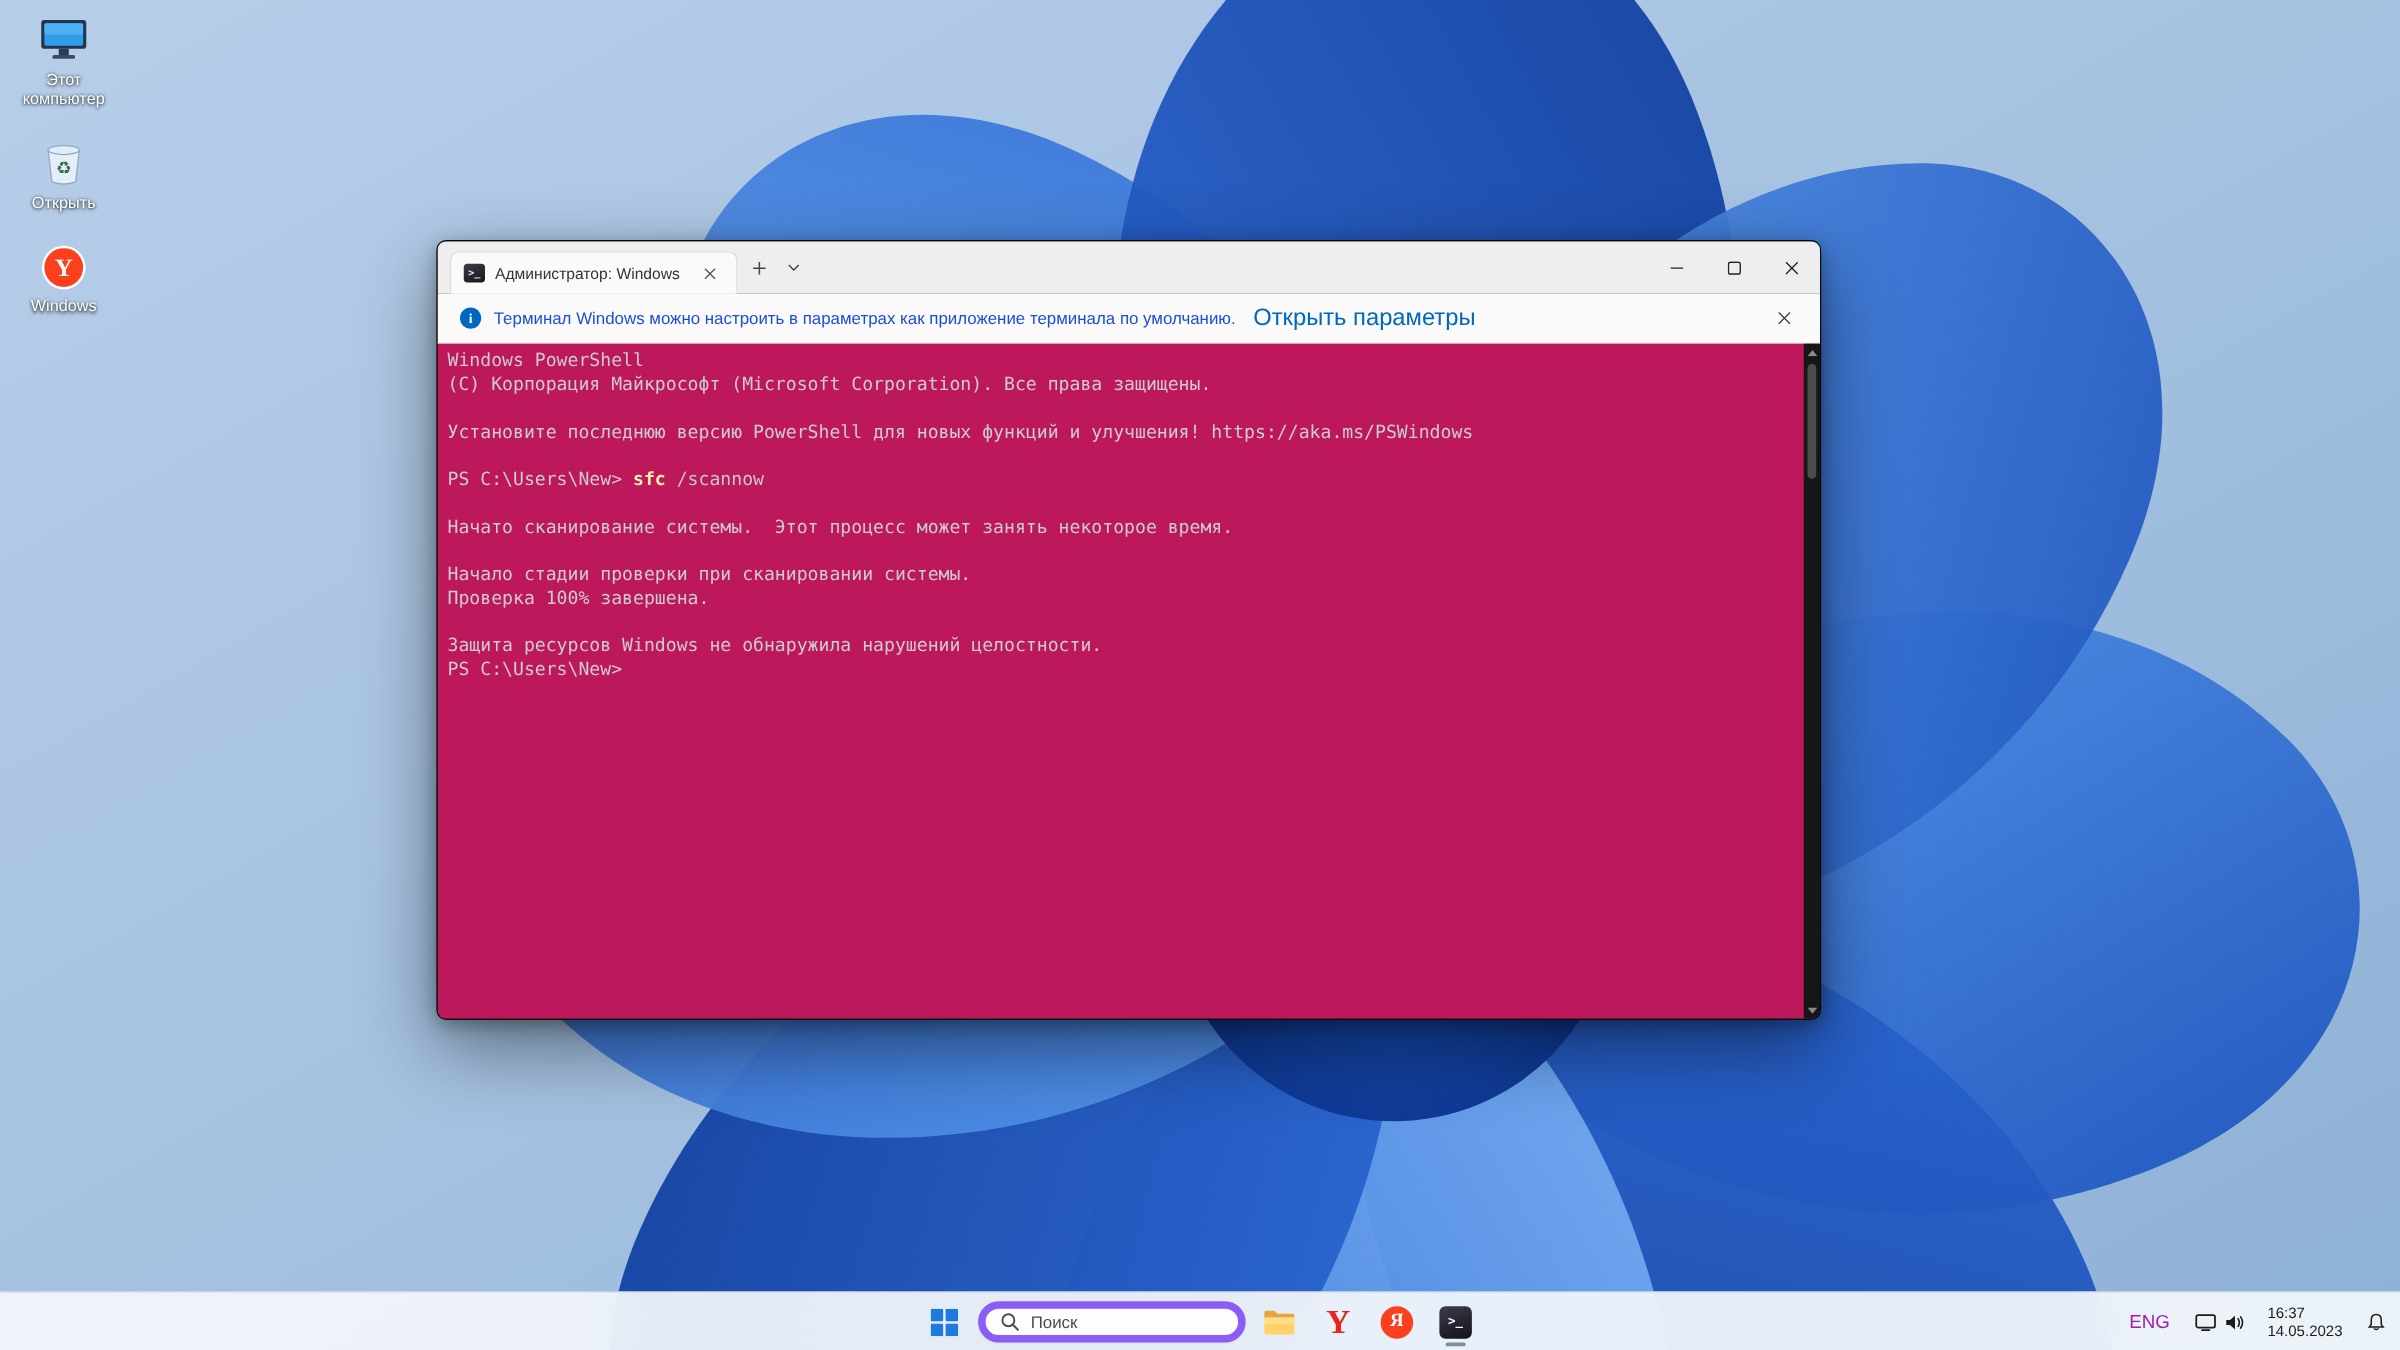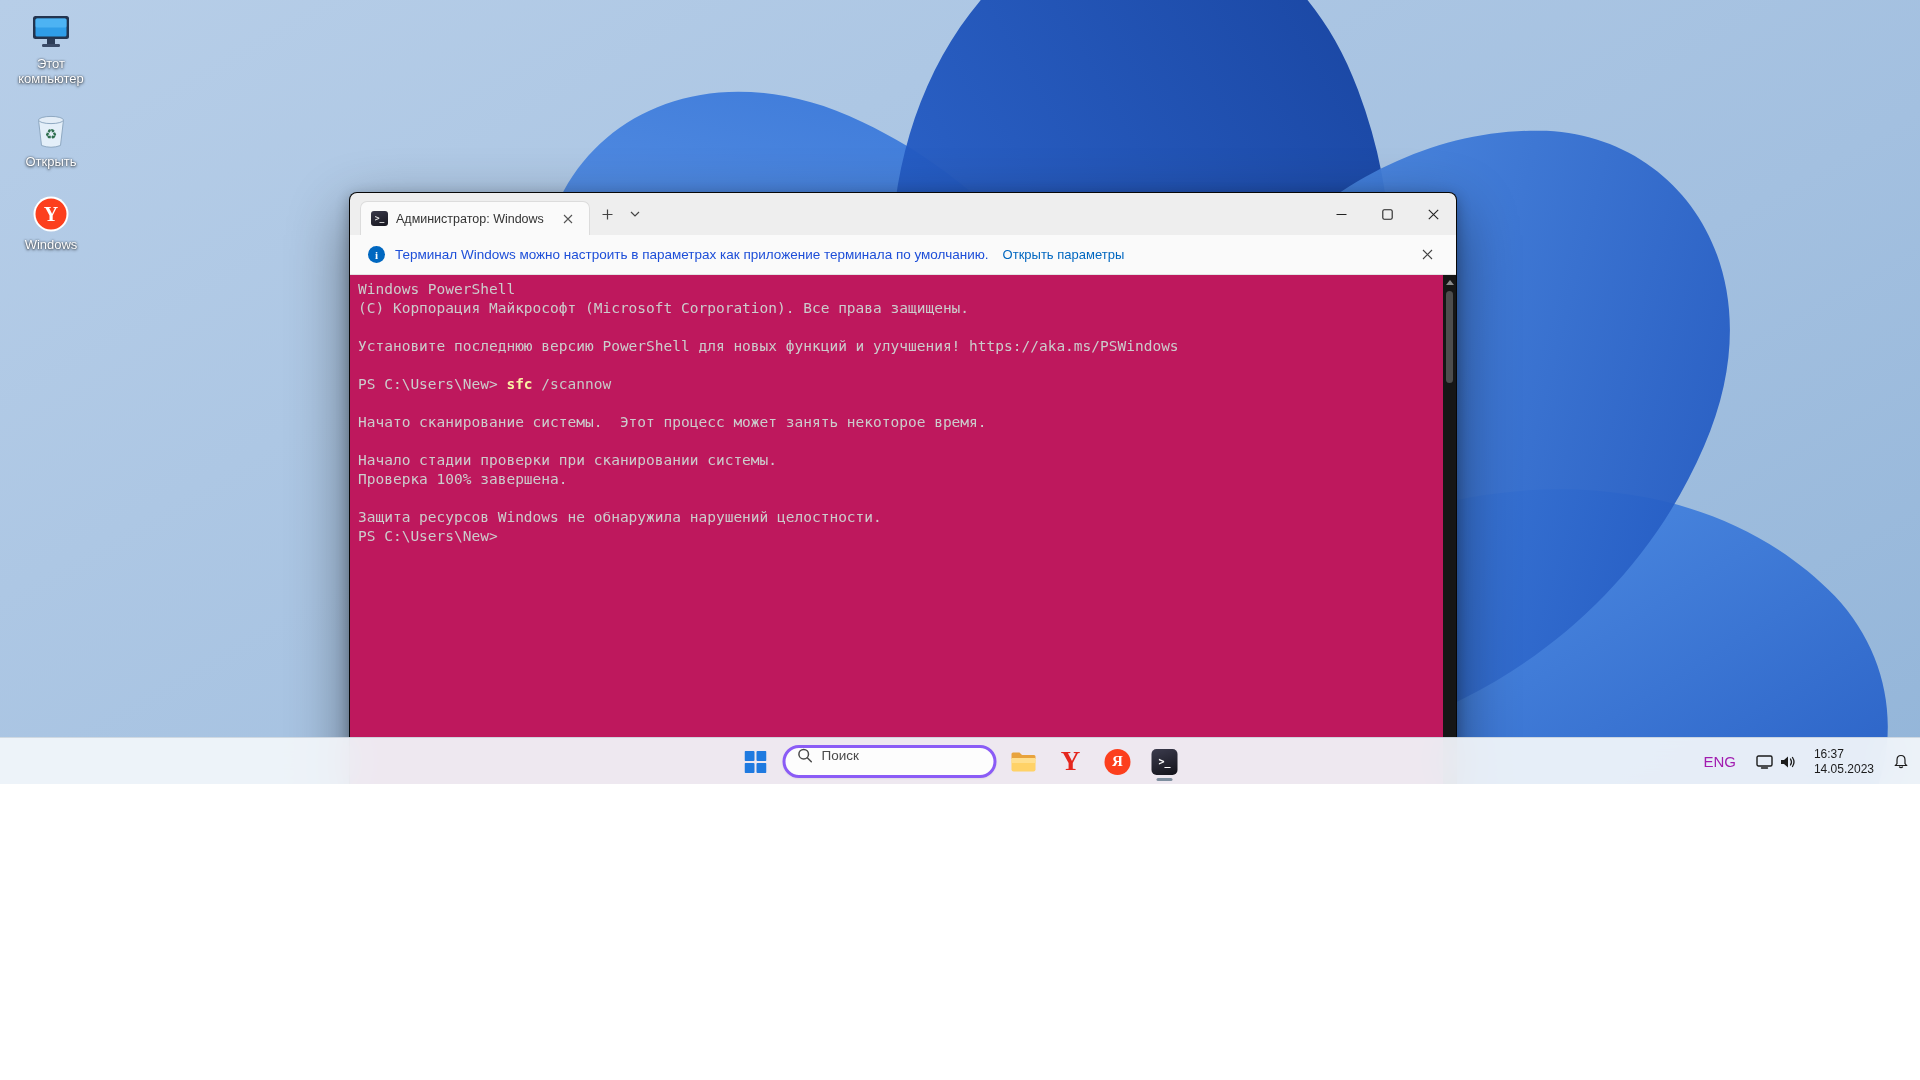--- a/index.html
+++ b/index.html
@@ -1,17 +1,17 @@
 <!DOCTYPE html>
 <html><head>
 <meta charset="utf-8">
 <style>
   * { margin:0; padding:0; box-sizing:border-box; }
   html,body { width:1920px; height:1080px; overflow:hidden; font-family:"Liberation Sans", sans-serif; }
-  .desktop { position:relative; width:1920px; height:784px; overflow:hidden; }
+  .desktop { position:relative; width:1920px; height:1080px; overflow:hidden; }
   .wallpaper { position:absolute; inset:0; z-index:0; }
 
   
   .desktop-icons { position:absolute; left:8px; top:10px; z-index:2; display:flex; flex-direction:column; gap:22px; }
   .desk-icon { width:86px; display:flex; flex-direction:column; align-items:center; gap:4px; cursor:default; }
   .desk-icon .art { height:42px; display:flex; align-items:flex-end; justify-content:center; }
   .desk-icon .lbl { color:#fff; font-size:13px; line-height:15px; text-align:center;
                     text-shadow:0 1px 3px rgba(0,0,0,.75), 0 0 2px rgba(0,0,0,.5); max-width:84px; }
 
   
@@ -29,21 +29,21 @@
   .icon-btn { width:26px; height:26px; display:flex; align-items:center; justify-content:center; border-radius:4px; color:#555; }
   .tb-extra { display:flex; align-items:center; height:42px; margin-left:4px; gap:2px; }
   .win-controls { position:absolute; right:0; top:0; height:42px; display:flex; }
   .win-btn { width:46px; height:42px; display:flex; align-items:center; justify-content:center; color:#222; }
 
   .banner { height:40px; background:#fafafa; border-bottom:1px solid #e3e3e3; display:flex; align-items:center;
             padding:0 16px 0 18px; gap:10px; }
   .info-ic { width:17px; height:17px; border-radius:50%; background:#0067c0; color:#fff; font-size:11px; font-weight:bold;
              font-family:"Liberation Serif", serif; display:flex; align-items:center; justify-content:center; flex:0 0 auto; }
   .banner-text { font-size:13.5px; color:#1d4ed8; }
-  .banner-link { font-size:13px; color:#0067c0; margin-left:4px; cursor:pointer; }
+  .banner-link { font-size:19px; color:#0067c0; margin-left:4px; cursor:pointer; }
   .banner-close { margin-left:auto; color:#444; }
 
   .term-body { position:relative; height:540px; background:#be185d; }
   .term-output { position:absolute; left:8px; top:5px; right:16px; bottom:0;
                  font-family:"DejaVu Sans Mono", monospace; font-size:14.5px; line-height:19px; color:#cccccc;
                  white-space:pre; }
   .scrollbar { position:absolute; right:0; top:0; bottom:0; width:13px; background:#161616; display:flex;
                flex-direction:column; align-items:center; }
   .sb-arrow { width:13px; height:14px; display:flex; align-items:center; justify-content:center; color:#8a8a8a; }
   .sb-arrow.down { margin-top:auto; }
@@ -52,22 +52,22 @@
   
   .taskbar { position:absolute; left:0; right:0; bottom:0; height:47px; z-index:5;
              background:rgba(241,245,250,0.94); border-top:1px solid rgba(120,140,160,0.25);
              backdrop-filter:blur(18px); }
   .tb-center { position:absolute; left:50%; top:0; height:47px; transform:translateX(-50%);
                display:flex; align-items:center; gap:7px; }
   .tb-btn { width:40px; height:40px; border-radius:6px; display:flex; align-items:center; justify-content:center;
             position:relative; }
   .tb-btn .run-ind { position:absolute; bottom:1px; left:50%; transform:translateX(-50%); width:16px; height:3px;
                      border-radius:2px; background:#7d8e9e; }
-  .search-pill { width:214px; height:33px; border-radius:17px; background:#fdfdfd; border:3px solid #8b5cf6;
-                 display:flex; padding:0 12px; gap:9px; box-shadow:0 1px 2px rgba(0,0,0,.06); }
+  .search-pill { width:214px; height:33px; border-radius:17px; background:#fdfdfd; border:6px solid #8b5cf6;
+                 display:flex; align-items:center; padding:0 12px; gap:9px; box-shadow:0 1px 2px rgba(0,0,0,.06); }
   .search-pill span { font-size:13.5px; color:#4a4a4a; }
   .term-task-icon { width:26px; height:26px; border-radius:5px; background:linear-gradient(160deg,#3c3c4e,#121219);
                     color:#fff; font-family:"DejaVu Sans Mono", monospace; font-size:10px; font-weight:bold;
                     display:flex; align-items:center; justify-content:center; }
   .ya-browser { font-family:"Liberation Serif", serif; font-weight:bold; font-size:27px; color:#e5261e; line-height:1; }
   .ya-app { width:26px; height:26px; border-radius:50%; background:#fc3f1d; color:#fff; font-weight:bold; font-size:15px;
             display:flex; align-items:center; justify-content:center; font-family:"Liberation Serif", serif; }
 
   .tray { position:absolute; right:6px; top:0; height:47px; display:flex; align-items:center; gap:10px; }
   .tray-lang { font-size:15px; color:#a21caf; padding:4px 6px; }

